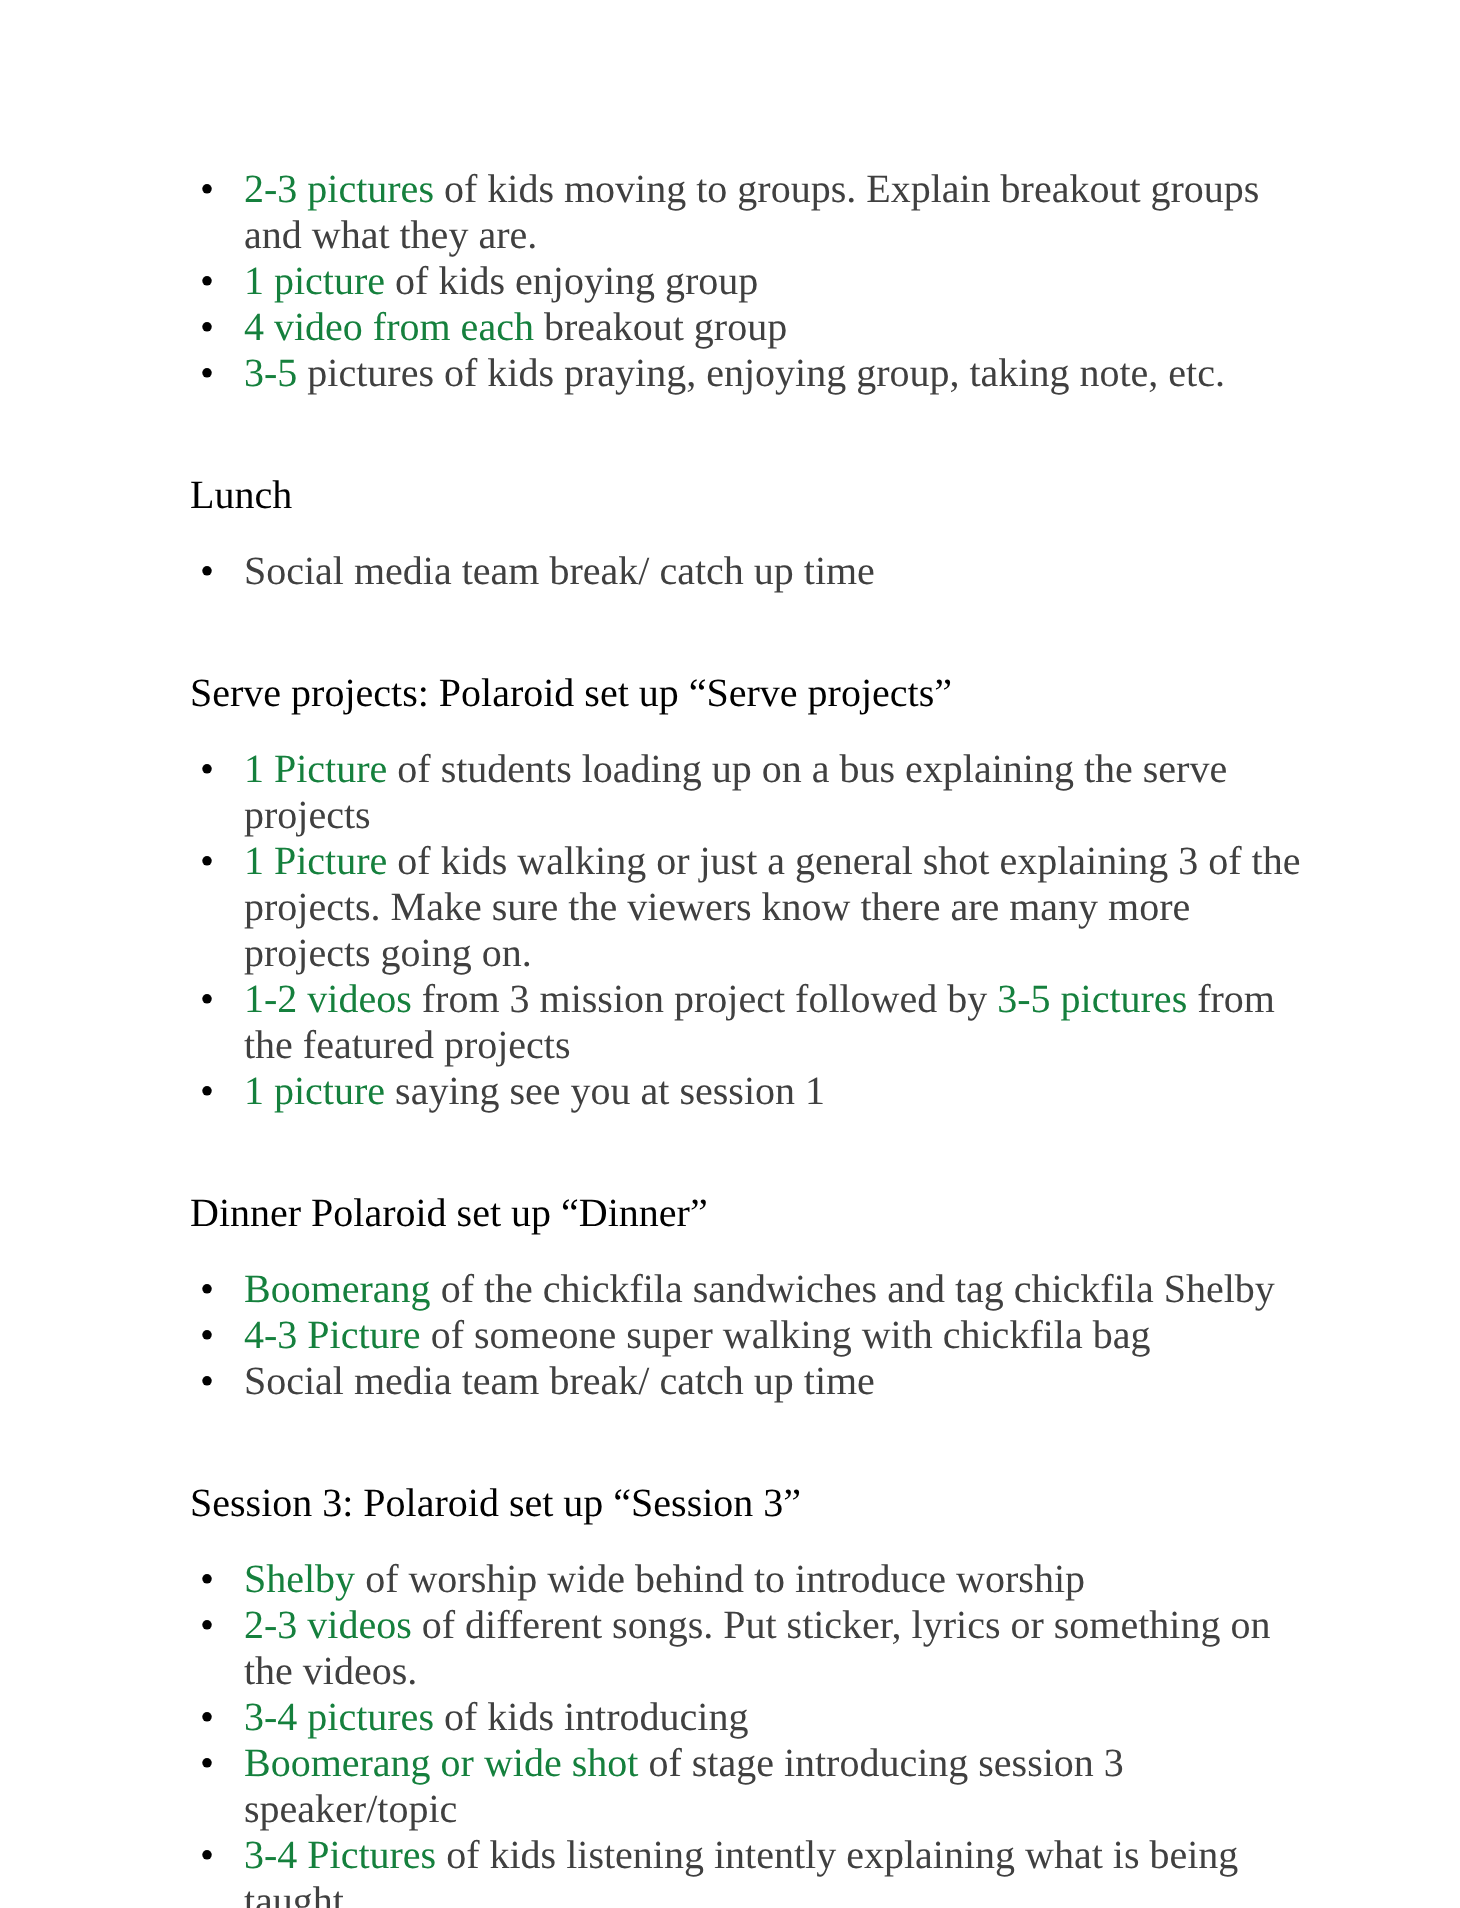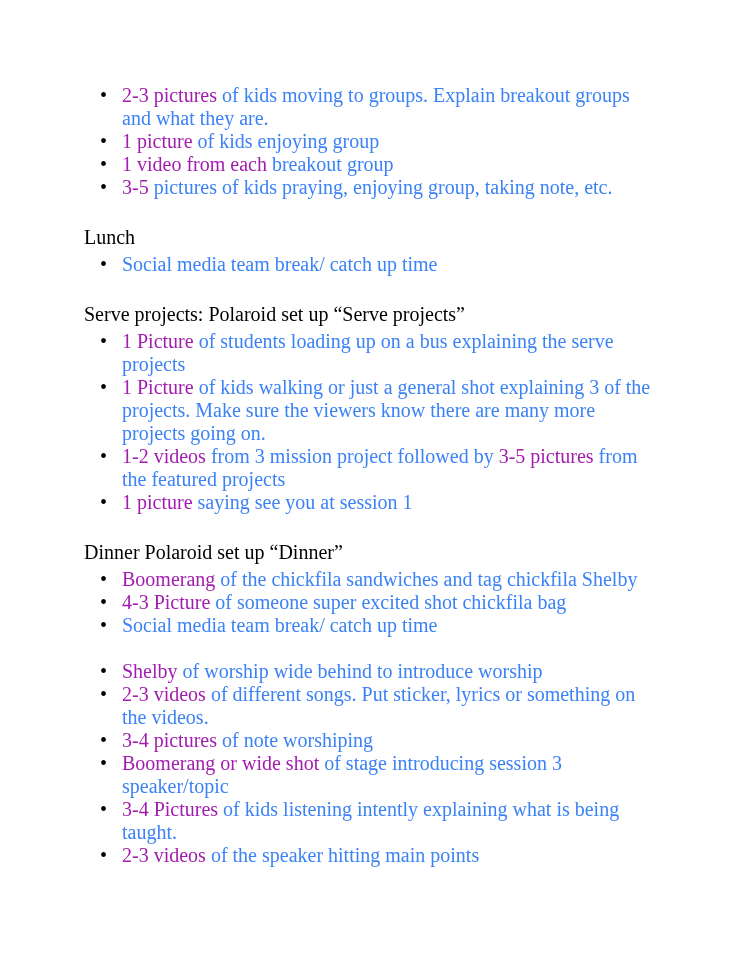--- a/index.html
+++ b/index.html
@@ -17,53 +17,53 @@
     padding: 84px 28px 0 80px;
     font-family: "Liberation Serif", "DejaVu Serif", serif;
     font-size: 20px;
     line-height: 23px;
     color: #000000;
   }
   .section { margin: 0; }
   .blank-line { height: 23px; }
   .heading {
     white-space: pre-wrap;
-    margin: 4px;
+    margin: 15px;
   }
   ul.bullets {
     list-style: none;
     margin: 0;
     padding: 0;
   }
   ul.bullets li {
     position: relative;
     padding-left: 42px;
     max-width: 540px;
     white-space: pre-wrap;
     margin: 0;
   }
   ul.bullets li .bullet-glyph {
     position: absolute;
     left: 20px;
     top: 0;
   }
-  .seg-red { color: #a21caf; }
-  .seg-black { color: #3b82f6; }
+  .seg-red { color: #15803d; }
+  .seg-black { color: #404040; }
 </style>
 </head>
 <body>
 
 <div class="page">
   <div>
       <div class="section">
         <ul class="bullets">
           <li><span class="bullet-glyph">•</span><span class="seg-red">2-3 pictures</span><span class="seg-black"> of kids moving to groups. Explain breakout groups
 and what they are.</span></li>
           <li><span class="bullet-glyph">•</span><span class="seg-red">1 picture</span><span class="seg-black"> of kids enjoying group</span></li>
-          <li><span class="bullet-glyph">•</span><span class="seg-red">1 video from each</span><span class="seg-black"> breakout group</span></li>
+          <li><span class="bullet-glyph">•</span><span class="seg-red">4 video from each</span><span class="seg-black"> breakout group</span></li>
           <li><span class="bullet-glyph">•</span><span class="seg-red">3-5</span><span class="seg-black"> pictures of kids praying, enjoying group, taking note, etc.</span></li>
         </ul>
       </div>
       <div class="blank-line"></div>
       <div class="section">
         <div class="heading">Lunch</div>
         <ul class="bullets">
           <li><span class="bullet-glyph">•</span><span class="seg-black">Social media team break/ catch up time</span></li>
         </ul>
       </div>
@@ -79,31 +79,32 @@
           <li><span class="bullet-glyph">•</span><span class="seg-red">1-2 videos</span><span class="seg-black"> from 3 mission project followed by </span><span class="seg-red">3-5 pictures</span><span class="seg-black"> from
 the featured projects</span></li>
           <li><span class="bullet-glyph">•</span><span class="seg-red">1 picture</span><span class="seg-black"> saying see you at session 1</span></li>
         </ul>
       </div>
       <div class="blank-line"></div>
       <div class="section">
         <div class="heading">Dinner Polaroid set up “Dinner”</div>
         <ul class="bullets">
           <li><span class="bullet-glyph">•</span><span class="seg-red">Boomerang</span><span class="seg-black"> of the chickfila sandwiches and tag chickfila Shelby</span></li>
-          <li><span class="bullet-glyph">•</span><span class="seg-red">4-3 Picture</span><span class="seg-black"> of someone super excited shot chickfila bag</span></li>
+          <li><span class="bullet-glyph">•</span><span class="seg-red">4-3 Picture</span><span class="seg-black"> of someone super walking with chickfila bag</span></li>
           <li><span class="bullet-glyph">•</span><span class="seg-black">Social media team break/ catch up time</span></li>
         </ul>
       </div>
       <div class="blank-line"></div>
       <div class="section">
+        <div class="heading">Session 3: Polaroid set up “Session 3”</div>
         <ul class="bullets">
           <li><span class="bullet-glyph">•</span><span class="seg-red">Shelby</span><span class="seg-black"> of worship wide behind to introduce worship</span></li>
           <li><span class="bullet-glyph">•</span><span class="seg-red">2-3 videos</span><span class="seg-black"> of different songs. Put sticker, lyrics or something on
 the videos.</span></li>
-          <li><span class="bullet-glyph">•</span><span class="seg-red">3-4 pictures</span><span class="seg-black"> of note worshiping</span></li>
+          <li><span class="bullet-glyph">•</span><span class="seg-red">3-4 pictures</span><span class="seg-black"> of kids introducing</span></li>
           <li><span class="bullet-glyph">•</span><span class="seg-red">Boomerang or wide shot</span><span class="seg-black"> of stage introducing session 3
 speaker/topic</span></li>
           <li><span class="bullet-glyph">•</span><span class="seg-red">3-4 Pictures</span><span class="seg-black"> of kids listening intently explaining what is being
 taught.</span></li>
           <li><span class="bullet-glyph">•</span><span class="seg-red">2-3 videos</span><span class="seg-black"> of the speaker hitting main points</span></li>
         </ul>
       </div>
     </div>
 </div>
 

